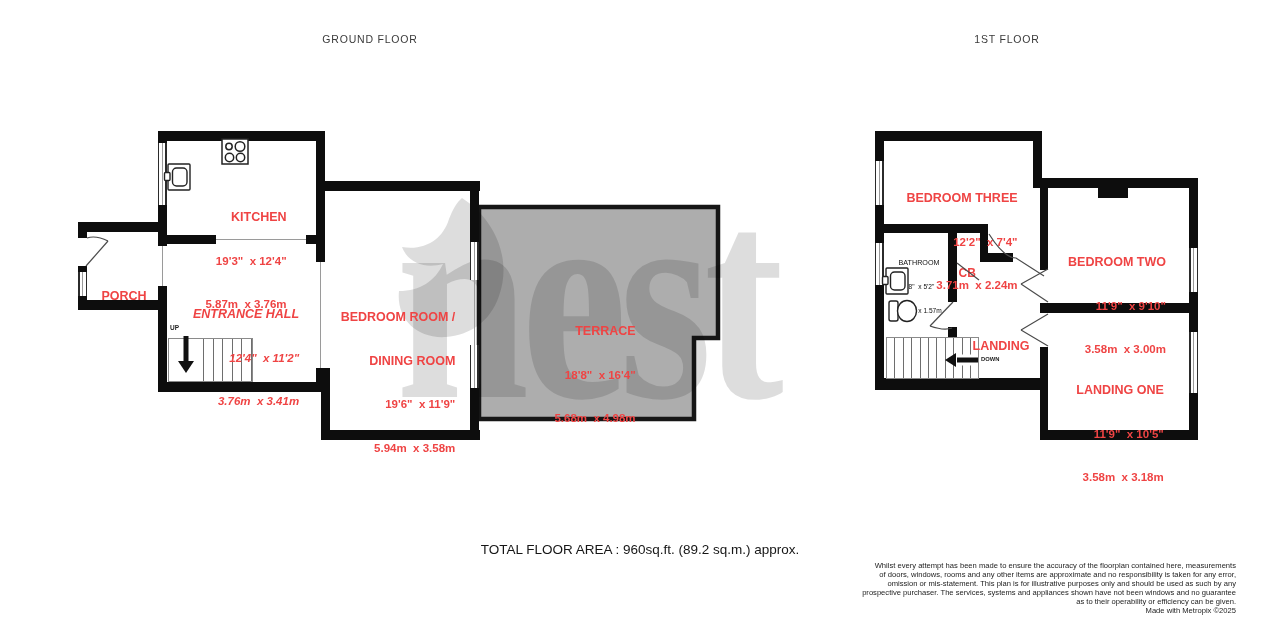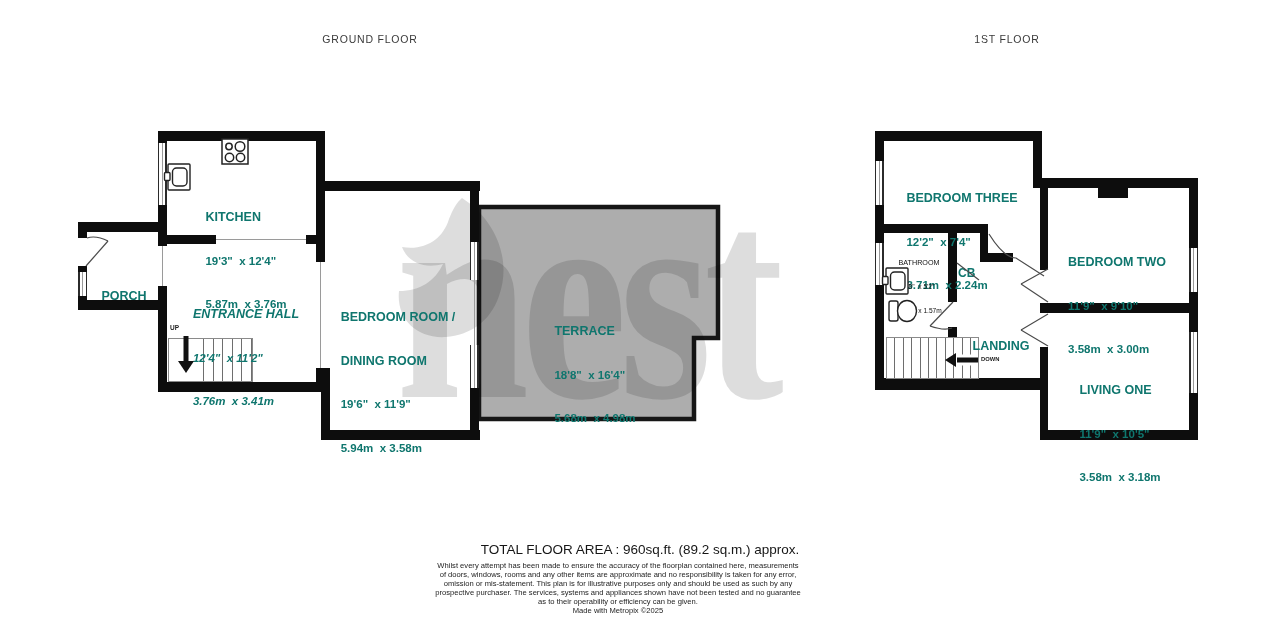--- a/index.html
+++ b/index.html
@@ -9,40 +9,40 @@
           letter-spacing:.8px;z-index:5;}
   
   .w{position:absolute;display:block;background:#0d0d0d;z-index:3;}
   .thin{position:absolute;display:block;background:#9a9a9a;z-index:3;}
   .win{position:absolute;display:block;width:9px;z-index:3;
        background:linear-gradient(to right,#2b2b2b 0 1.5px,#fff 1.5px 3.7px,#9a9a9a 3.7px 5.2px,#fff 5.2px 7.5px,#2b2b2b 7.5px 9px);}
   
   .stairs{position:absolute;border:1px solid #8a8a8a;background:#fff;z-index:3;}
   .treads{position:absolute;top:0;bottom:0;z-index:3;}
   
-  .lbl{position:absolute;transform:translateX(-50%);text-align:left;color:#0f766e;
+  .lbl{position:absolute;transform:translateX(-50%);text-align:right;color:#ef4444;
        font-weight:bold;white-space:pre;z-index:5;line-height:14.5px;}
   .lbl .nm{font-size:12.5px;}
   .lbl .dm{font-size:11.5px;}
   .lbl-sm{position:absolute;transform:translateX(-50%);text-align:center;color:#101010;
        font-weight:normal;white-space:pre;z-index:5;line-height:8px;}
   .lbl-sm .nm{font-size:7.2px;}
   .lbl-sm .dm{font-size:6.6px;}
   .tinytxt{position:absolute;font-size:6.5px;font-weight:bold;color:#222;z-index:5;}
   
   #terrace-layer{position:absolute;left:0;top:0;z-index:1;}
   #watermark{position:absolute;left:396px;top:153px;z-index:2;font-family:"Liberation Serif", serif;
              font-weight:bold;font-size:292px;line-height:1;letter-spacing:-10px;
              color:rgba(0,0,0,0.135);transform:scaleX(.82);transform-origin:left top;}
   #leaf{position:absolute;left:394px;top:196px;z-index:2;}
   #overlay{position:absolute;left:0;top:0;z-index:6;pointer-events:none;}
   
   .foot-total{position:absolute;left:0;width:1280px;text-align:center;top:542px;
               font-size:13.5px;color:#161616;z-index:5;}
-  .foot-line{position:absolute;left:0;width:1236px;text-align:center;font-size:7.6px;
+  .foot-line{position:absolute;left:0;width:1236px;text-align:right;font-size:7.6px;
              color:#1c1c1c;z-index:5;line-height:9px;}
 </style>
 </head>
 <body>
 
 <div id="canvas">
 
   <div class="ftitle" style="left:260px;top:33px;">GROUND FLOOR</div>
   <div class="ftitle" style="left:897px;top:33px;">1ST FLOOR</div>
 
@@ -162,21 +162,21 @@
   </div>
   <div class="lbl" style="left:1117px;top:226px;">
     <div class="nm">BEDROOM TWO</div>
     <div class="dm">11'9"  x 9'10"</div>
     <div class="dm">3.58m  x 3.00m</div>
   </div>
   <div class="lbl" style="left:1001px;top:310px;">
     <div class="nm">LANDING</div>
   </div>
   <div class="lbl" style="left:1120px;top:354px;">
-    <div class="nm">LIVING ONE</div>
+    <div class="nm">LANDING ONE</div>
     <div class="dm">11'9"  x 10'5"</div>
     <div class="dm">3.58m  x 3.18m</div>
   </div>
 
   <svg id="overlay" width="1280" height="622">
 
     <g stroke="#4a4a4a" stroke-width="1.2" fill="none">
       <path d="M86,266 L108,241"></path>
         <path d="M108,241 Q96,235 87,238"></path>
     </g>
@@ -234,17 +234,17 @@
       <path d="M978,360 L957,360" stroke="#fff" stroke-width="11"></path>
       <path d="M978,360 L957,360" stroke="#111" stroke-width="5"></path>
       <polygon points="956,353 956,367 945,360" fill="#111"></polygon>
     </g>
   </svg>
 
   <div class="foot-total">TOTAL FLOOR AREA : 960sq.ft. (89.2 sq.m.) approx.</div>
   <div class="foot-line" style="top:561px;">Whilst every attempt has been made to ensure the accuracy of the floorplan contained here, measurements</div>
   <div class="foot-line" style="top:570px;">of doors, windows, rooms and any other items are approximate and no responsibility is taken for any error,</div>
   <div class="foot-line" style="top:579px;">omission or mis-statement. This plan is for illustrative purposes only and should be used as such by any</div>
-  <div class="foot-line" style="top:588px;">prospective purchaser. The services, systems and appliances shown have not been tested and no guarantee</div>
+  <div class="foot-line" style="top:588px;">prospective purchaser. The services, systems and appliances shown have not been windows and no guarantee</div>
   <div class="foot-line" style="top:597px;">as to their operability or efficiency can be given.</div>
   <div class="foot-line" style="top:606px;">Made with Metropix ©2025</div>
 
 </div>
 
 </body></html>

